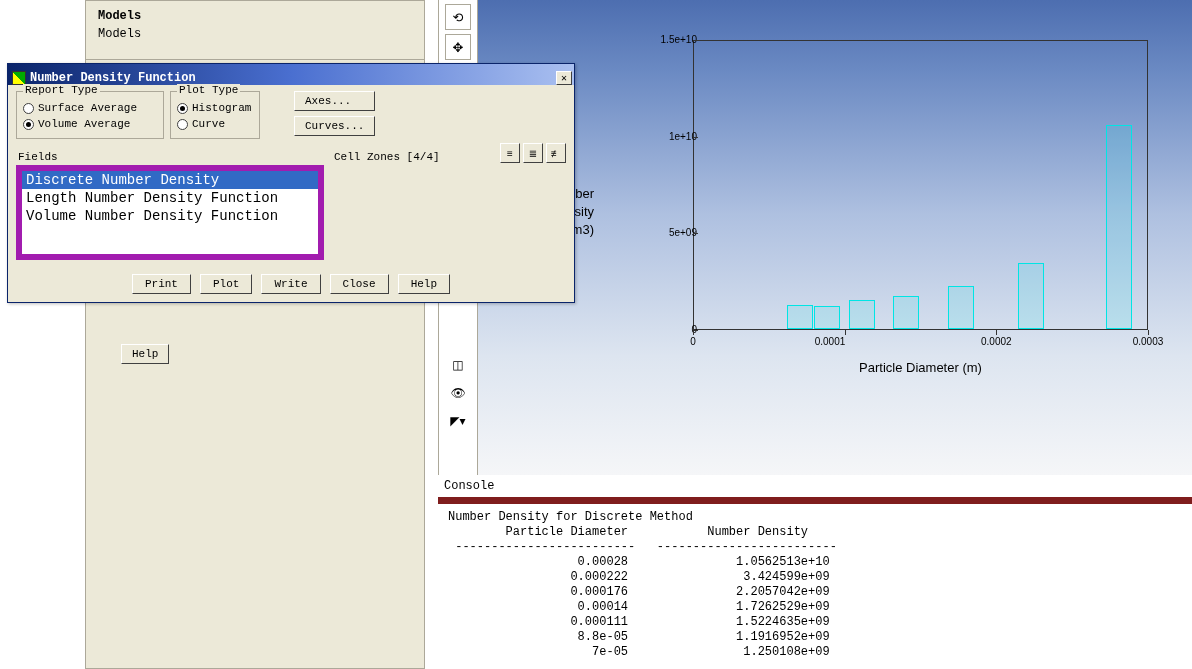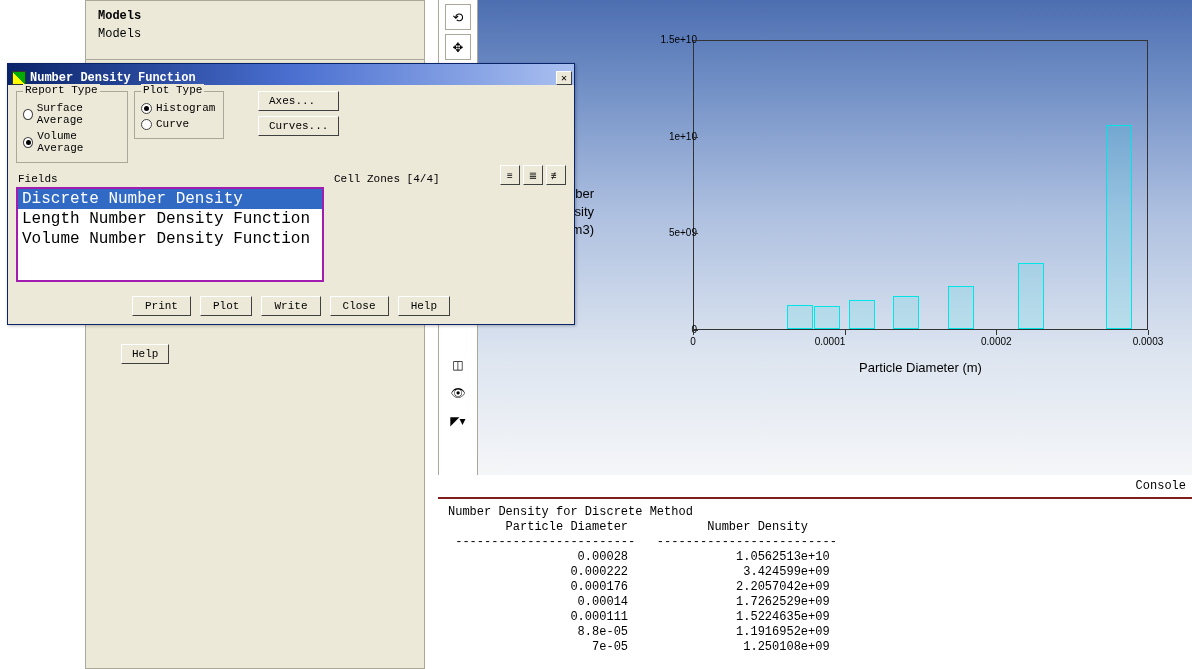--- a/index.html
+++ b/index.html
@@ -24,21 +24,21 @@
 .ytick { position: absolute; right: 461px; font-size: 10px; text-align: right; }
 .ytick-line { position: absolute; left: 55px; width: 5px; border-top: 1px solid #333; }
 .xtick { position: absolute; top: 296px; font-size: 10px; text-align: center; transform: translateX(-50%); }
 .xtick-line { position: absolute; top: 290px; height: 5px; border-left: 1px solid #333; }
 .xlabel { position: absolute; top: 320px; left: 55px; width: 455px; text-align: center; font-size: 13px; }
 .bar { position: absolute; bottom: 0; width: 26px; border: 1px solid #00e5e5; background: rgba(0,229,229,0.12); }
 
 .ylab-peek { position: absolute; left: 568px; top: 185px; font-size: 13px; line-height: 18px; color: #000000; text-align: right; }
 
 .console-wrap { position: absolute; left: 438px; top: 475px; width: 754px; height: 194px; background: #fff; }
-.console-label { font-family: "Courier New", monospace; font-size: 12px; padding: 4px 6px; border-bottom: 2px solid #7f1d1d; text-align: right; }
+.console-label { font-family: "Courier New", monospace; font-size: 12px; padding: 4px 6px; border-bottom: 7px solid #7f1d1d; }
 .console-body { font-family: "Courier New", monospace; font-size: 12px; padding: 6px 10px; white-space: pre; line-height: 15px; }
 
 
 .dialog { position: absolute; left: 7px; top: 63px; width: 568px; background: #ece9d8; border: 1px solid #0a246a; box-shadow: 1px 1px 3px rgba(0,0,0,0.25); }
 .titlebar { height: 21px; background: linear-gradient(to right, #0a246a 0%, #4a6fd0 50%, #aac0f0 100%); color: #fff; display: flex; align-items: center; padding: 6px 2px 0 4px; font-family: "SimSun","Courier New",monospace; font-size: 12px; font-weight: bold; }
 .titlebar .icon { width: 14px; height: 14px; background: linear-gradient(45deg,#ff0 50%,#0a0 50%); margin-right: 4px; border: 1px solid #333; }
 .titlebar .spacer { flex: 1; }
 .titlebar .close { width: 16px; height: 14px; background: #ece9d8; border: 1px solid #fff; border-right-color: #404040; border-bottom-color: #404040; color: #000; font-size: 10px; display: flex; align-items: center; justify-content: center; }
 
 .dialog-body { padding: 6px 8px 8px 8px; position: relative; }
@@ -46,21 +46,21 @@
 .groupbox .legend { position: absolute; top: -8px; left: 6px; background: #ece9d8; padding: 0 2px; font-family: "Courier New", monospace; font-size: 11px; }
 .radio-row { font-family: "Courier New", monospace; font-size: 11px; padding: 2px 0; display: flex; align-items: center; gap: 4px; }
 .radio-dot { width: 11px; height: 11px; background: #fff; border: 1px solid #404040; border-radius: 50%; display: flex; align-items: center; justify-content: center; }
 .radio-dot.on::after { content: ''; width: 5px; height: 5px; background: #000; border-radius: 50%; }
 
 .btn { font-family: "Courier New", monospace; font-size: 11px; background: #ece9d8; border: 1px solid #404040; border-top-color: #fff; border-left-color: #fff; padding: 3px 10px; cursor: default; display: inline-block; margin-left: 24px; }
 .btn-col { display: inline-block; vertical-align: top; margin-left: 4px; }
 .btn-col .btn { display: block; margin-bottom: 5px; min-width: 58px; }
 
 .section-label { font-family: "Courier New", monospace; font-size: 11px; margin: 10px 0 2px 2px; }
-.listbox { background: #fff; border: 2px solid #a21caf; font-family: "Courier New", monospace; font-size: 16px; overflow: hidden; }
+.listbox { background: #fff; border: 6px solid #a21caf; font-family: "Courier New", monospace; font-size: 14px; overflow: hidden; }
 .listbox .item { padding: 1px 4px; white-space: nowrap; }
 .listbox .item.sel { background: #316ac5; color: #fff; }
 
 .row2 { display: flex; gap: 10px; align-items: flex-start; }
 .fields-col { flex: 1; }
 .zones-col { width: 232px; }
 .zones-hdr { display: flex; align-items: center; justify-content: space-between; }
 .icon-btns { display: flex; gap: 3px; }
 .icon-btn { width: 20px; height: 20px; background: #ece9d8; border: 1px solid #404040; border-top-color:#fff; border-left-color:#fff; display:flex; align-items:center; justify-content:center; font-size:10px; }
 
@@ -146,21 +146,21 @@
 
 <div class="dialog">
   <div class="titlebar">
     <div class="icon"></div>
     <span>Number Density Function</span>
     <span class="spacer"></span>
     <div class="close">✕</div>
   </div>
   <div class="dialog-body">
     <div class="tb-grp">
-      <div class="groupbox" style="width:112px">
+      <div class="groupbox" style="width:148px">
         <div class="legend">Report Type</div>
         <div class="radio-row">
             <span class="radio-dot" id="r-surf"></span>
             <span>Surface Average</span>
           </div>
         <div class="radio-row">
             <span class="radio-dot on" id="r-vol"></span>
             <span>Volume Average</span>
           </div>
       </div>

